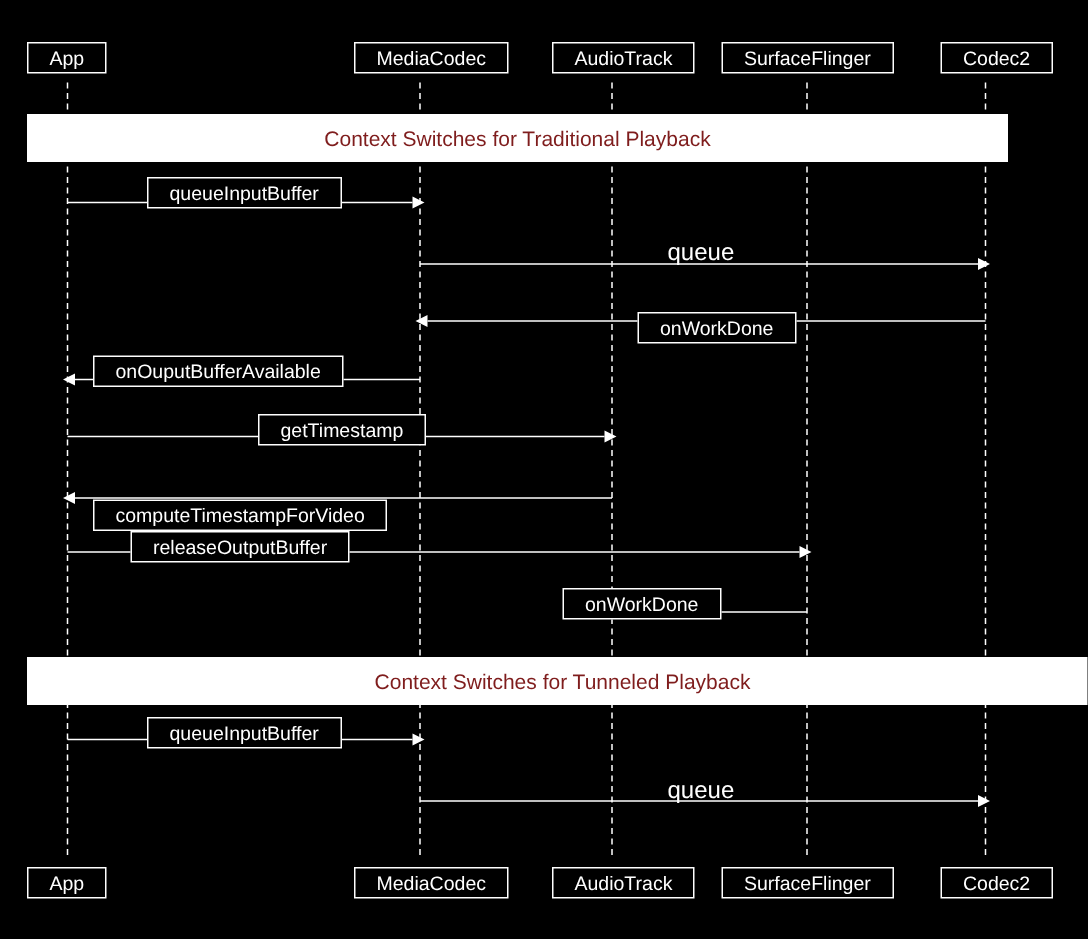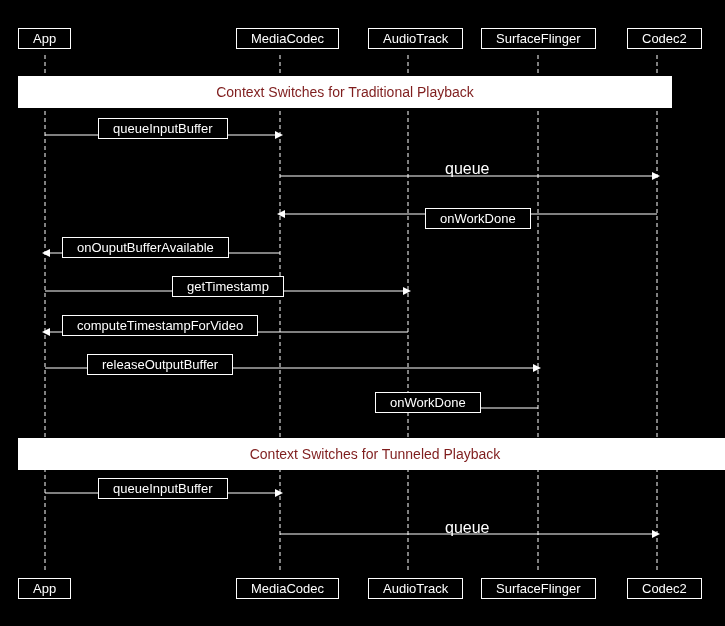--- a/index.html
+++ b/index.html
@@ -116,21 +116,21 @@
   <div class="label-box" style="left:98px; top:118px;">queueInputBuffer</div>
 
   <div class="label-plain" style="left:445px; top:160px;">queue</div>
 
   <div class="label-box" style="left:425px; top:208px;">onWorkDone</div>
 
   <div class="label-box" style="left:62px; top:237px;">onOuputBufferAvailable</div>
 
   <div class="label-box" style="left:172px; top:276px;">getTimestamp</div>
 
-  <div class="label-box" style="left:62px; top:315px;">computeTimestampForVideo</div>
+  <div class="label-box" style="left:62px; top:333px;">computeTimestampForVideo</div>
 
   <div class="label-box" style="left:87px; top:354px;">releaseOutputBuffer</div>
 
   <div class="label-box" style="left:375px; top:392px;">onWorkDone</div>
 
   <div class="section-bar" style="left:18px; top:438px; width:714px;">Context Switches for Tunneled Playback</div>
 
   <div class="label-box" style="left:98px; top:478px;">queueInputBuffer</div>
 
   <div class="label-plain" style="left:445px; top:519px;">queue</div>

